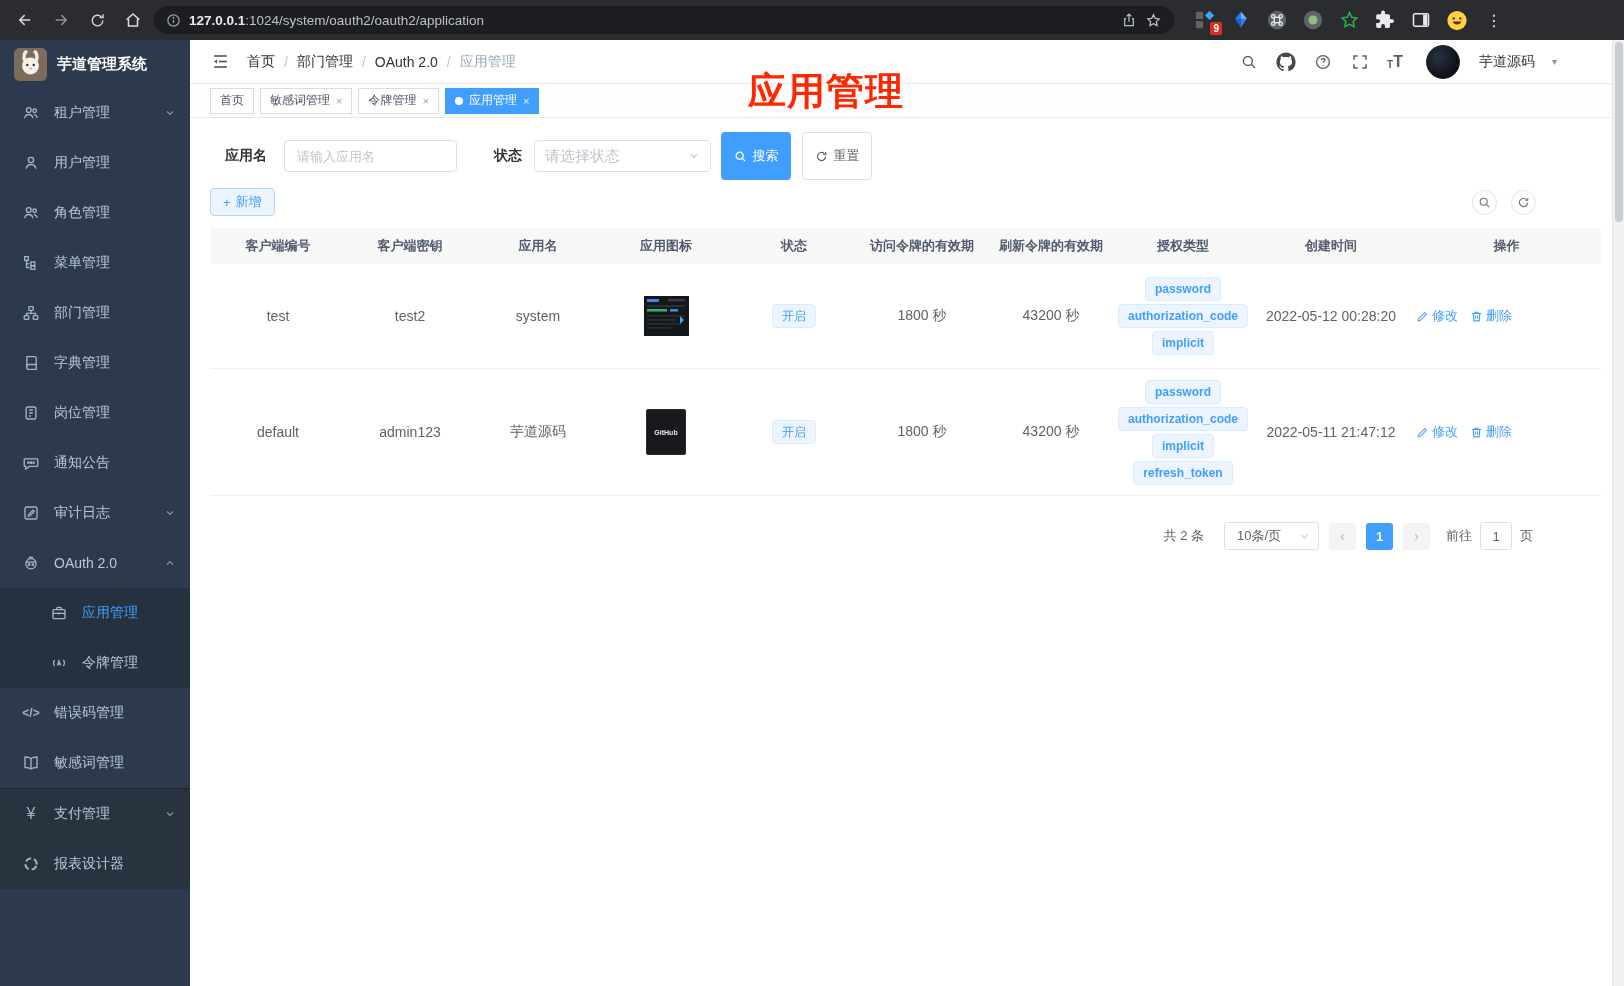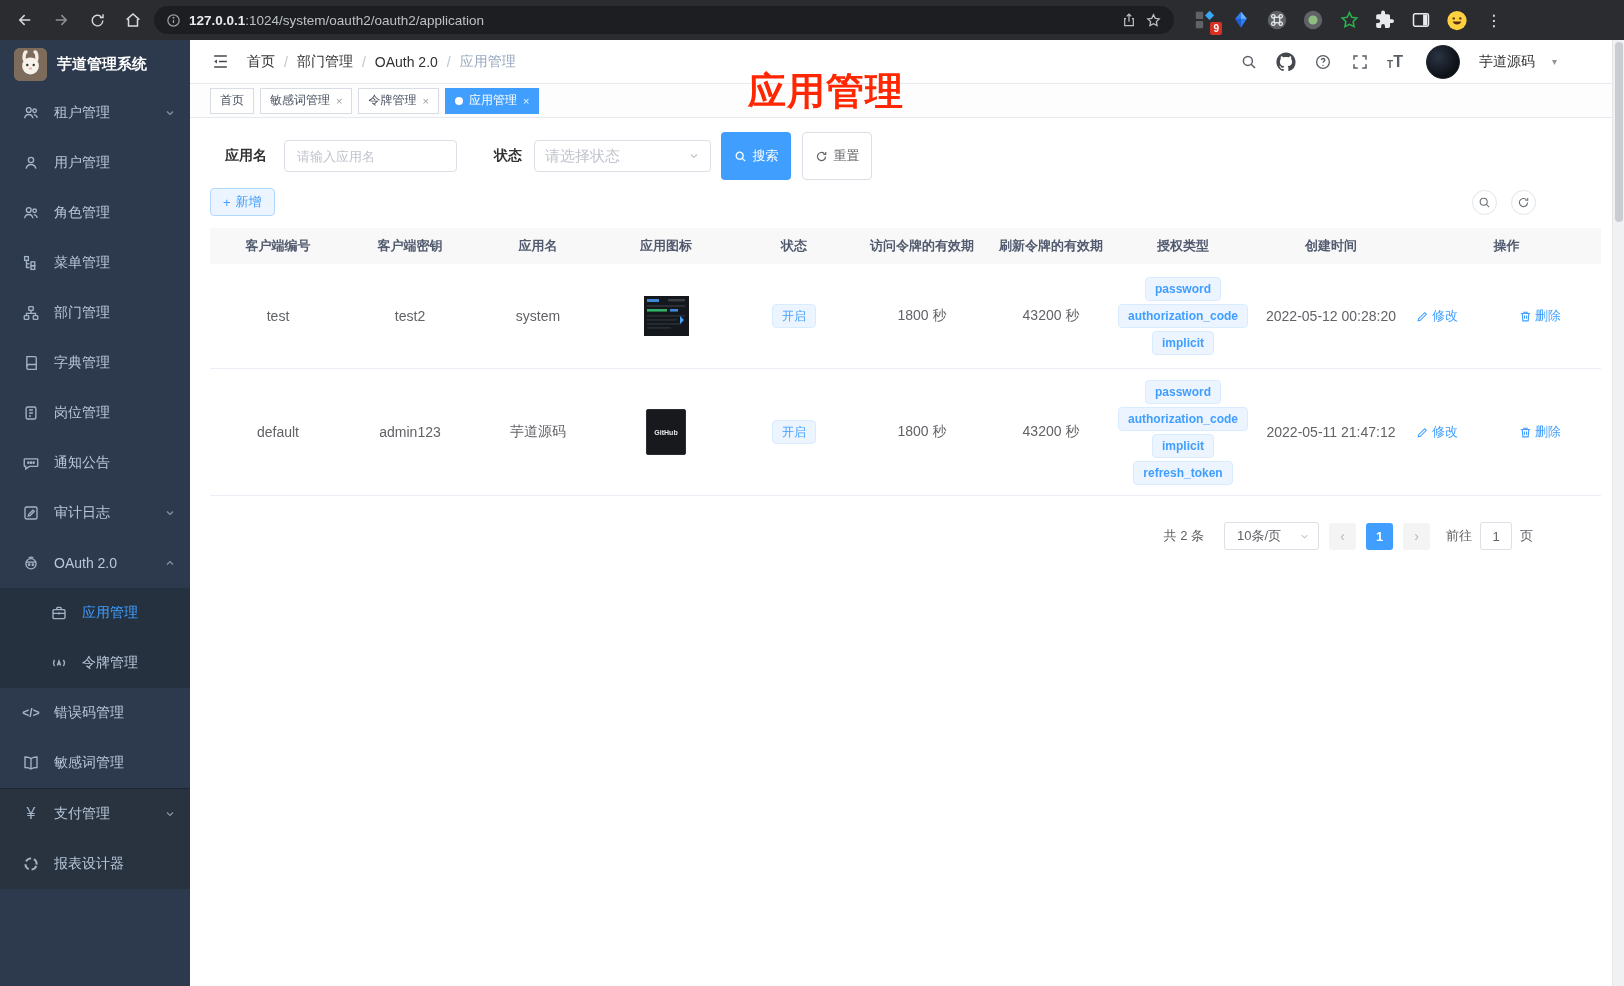--- a/index.html
+++ b/index.html
@@ -87,21 +87,21 @@
   .trow { display:grid; grid-template-columns:136px 128px 128px 128px 128px 128px 130px 134px 162px 189px; align-items:center; }
   .thead { background:#f8f8f9; height:36px; color:#515a6e; font-weight:700; font-size:13px; }
   .tcell { text-align:center; padding:0 4px; }
   .tbody-row { border-bottom:1px solid #ebeef5; }
   .row-h1 { height:105px; }
   .row-h2 { height:127px; }
   .tag { display:inline-block; background:#ecf5ff; border:1px solid #d9ecff; color:#409eff; border-radius:4px; font-size:12px; line-height:22px; padding:0 9px; white-space:nowrap; }
   .grant-stack { display:flex; flex-direction:column; align-items:center; gap:3px;font-weight:bold; }
   .app-icon1 { width:45px; height:40px; background:#14171c; border-radius:2px; margin:0 auto; display:block; }
   .app-icon2 { width:40px; height:46px; background:#17191d; border-radius:2px; margin:0 auto; display:flex; align-items:center; justify-content:center; color:#e8e8e8; font-size:7px; font-weight:700; border:1px solid #2a2d33; }
-  .actions { display:flex; align-items:center; justify-content:space-between; gap:12px; padding-right:40px; }
+  .actions { display:flex; align-items:center; justify-content:flex-start; gap:12px; padding-right:40px; }
   .act-link { display:inline-flex; align-items:center; gap:3px; color:#409eff; font-size:13px; cursor:pointer; white-space:nowrap; }
 
   
   .pagination { display:flex; align-items:center; justify-content:flex-end; margin-top:26px; padding-right:56px; gap:10px; font-size:13px; color:#606266; }
   .pg-total { margin-right:10px; }
   .pg-size { width:95px; height:28px; border:1px solid #dcdfe6; border-radius:3px; display:flex; align-items:center; padding:0 8px 0 12px; cursor:pointer; color:#606266; }
   .pg-size .sel-text { flex:1; }
   .pg-btn { width:27px; height:27px; border-radius:3px; background:#f4f4f5; color:#b4b8bf; display:flex; align-items:center; justify-content:center; font-size:14px; cursor:pointer; }
   .pg-page { width:27px; height:27px; border-radius:3px; background:#409eff; color:#fff; display:flex; align-items:center; justify-content:center; font-weight:700; font-size:13px; cursor:pointer; }
   .pg-goto { display:flex; align-items:center; gap:8px; margin-left:6px; }

